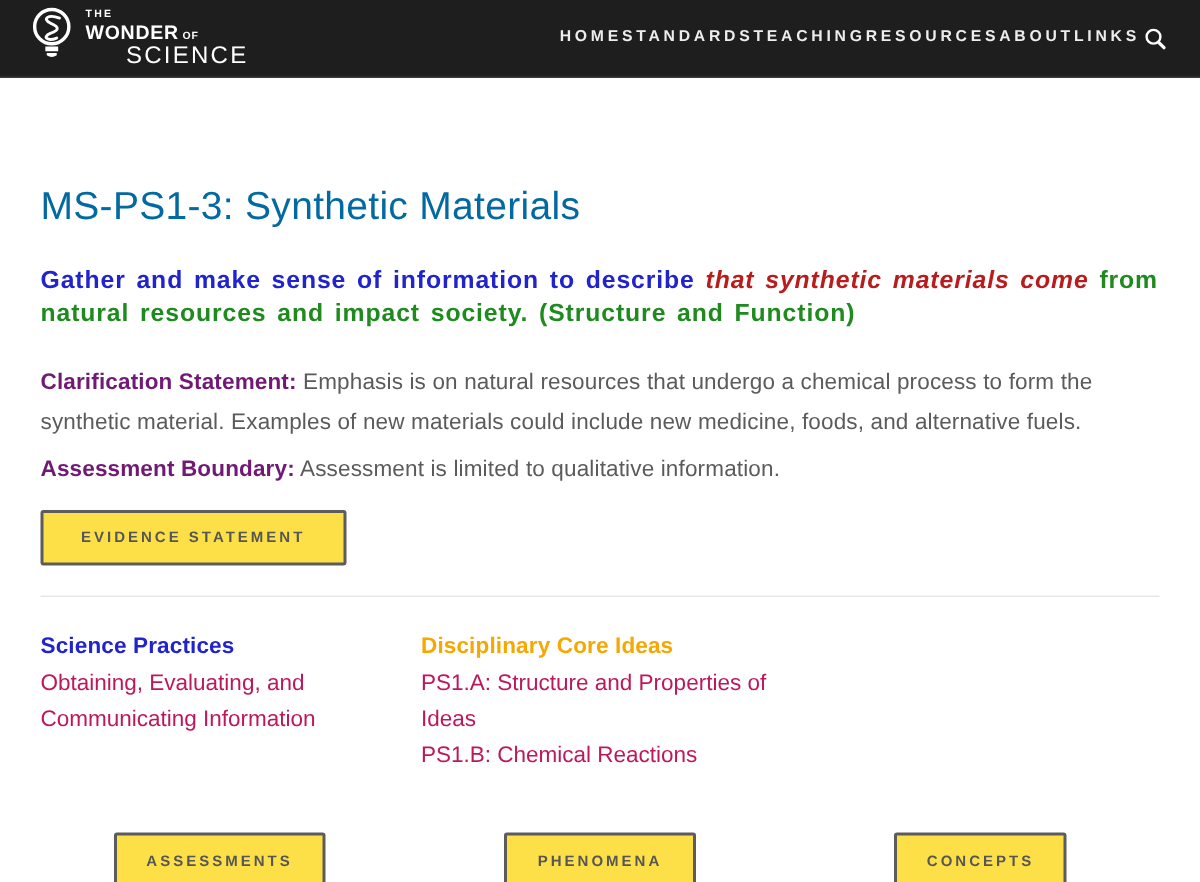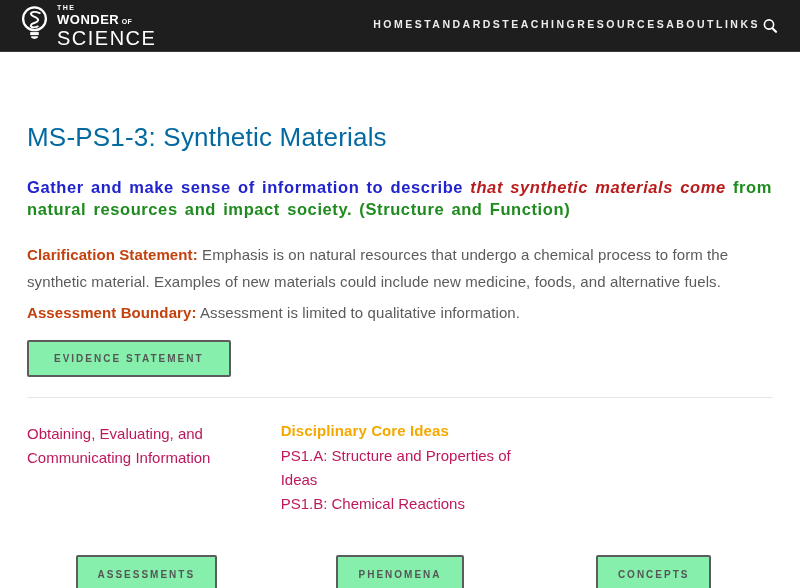--- a/index.html
+++ b/index.html
@@ -18,21 +18,21 @@
     display: flex;
     align-items: center;
     justify-content: space-between;
     padding: 0 22px 0 20px;
   }
   .logo { display: flex; align-items: center; gap: 8px; cursor: pointer; }
   .logo-text { color: #ffffff; line-height: 1; }
   .logo-the { font-size: 7px; letter-spacing: 1.5px; font-weight: bold; margin-bottom: 2px; }
   .logo-wonder { font-size: 13px; font-weight: bold; letter-spacing: 0.5px; margin-bottom: 2px; }
   .logo-of { font-size: 7px; font-weight: bold; letter-spacing: 0.5px; }
-  .logo-science { font-size: 20px; font-weight: normal; letter-spacing: 1.5px; }
+  .logo-science { font-size: 16px; font-weight: normal; letter-spacing: 1.5px; margin-left: 27px; }
   .main-nav { display: flex; align-items: flex-start; }
   .nav-item {
     color: #ededed;
     font-size: 10.5px;
     font-weight: bold;
     letter-spacing: 2.5px;
     cursor: pointer;
     white-space: nowrap;
   }
   .search-btn { display: flex; align-items: center; cursor: pointer; margin-left: 2px; }
@@ -60,25 +60,25 @@
 
   .body-p {
     font-size: 15px;
     color: #5b5b5b;
     line-height: 1.8;
     letter-spacing: 0.1px;
     max-width: 760px;
   }
   .p-clarification { margin-top: 20px; }
   .p-assessment { margin-top: 4px; }
-  .bold-label { font-weight: bold; color: #c2410c; }
+  .bold-label { font-weight: bold; color: #701a75; }
 
   .outline-btn {
     display: inline-block;
-    background: #86efac;
+    background: #fde047;
     border: 2px solid #5c5c5c;
     border-radius: 2px;
     color: #565656;
     font-family: "Liberation Sans", sans-serif;
     font-size: 10px;
     font-weight: bold;
     letter-spacing: 2px;
     padding: 11px 25px;
     cursor: pointer;
     white-space: nowrap;
@@ -173,20 +173,21 @@
     <span class="bold-label">Assessment Boundary:</span>
     <span>Assessment is limited to qualitative information.</span>
   </p>
 
   <button class="outline-btn evidence-btn">EVIDENCE STATEMENT</button>
 
   <hr class="divider">
 
   <div class="cols">
     <div>
+      <div class="col-heading" style="color: rgb(33, 35, 204);">Science Practices</div>
       <a class="col-link">Obtaining, Evaluating, and Communicating Information</a>
     </div>
     <div>
       <div class="col-heading" style="color: rgb(245, 168, 0);">Disciplinary Core Ideas</div>
       <a class="col-link">PS1.A: Structure and Properties of Ideas</a>
       <a class="col-link">PS1.B: Chemical Reactions</a>
     </div>
     <div>
     </div>
   </div>

